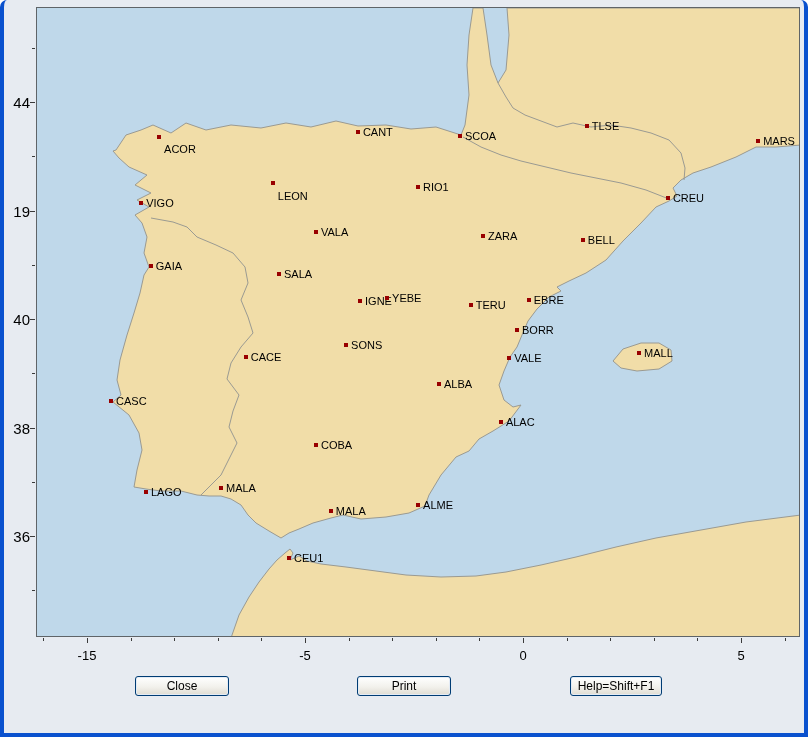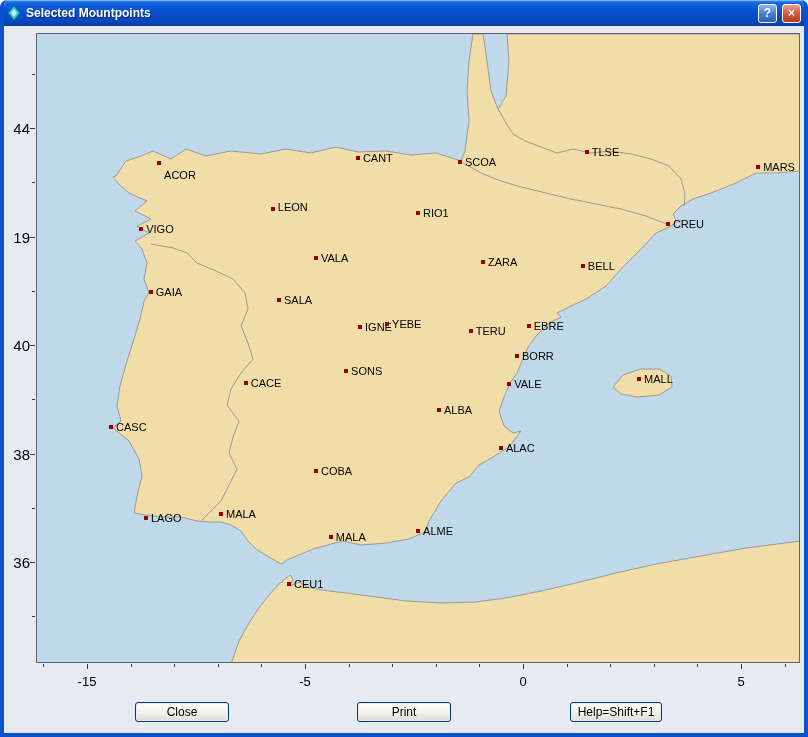--- a/index.html
+++ b/index.html
@@ -84,31 +84,20 @@
     display: flex; align-items: center; justify-content: center;
     box-shadow: inset 0 0 0 1px #E3EBF5;
     cursor: default;
   }
 </style>
 </head>
 <body>
 
 <div class="window">
 
-  <div class="titlebar">
-    <span style="display:flex;">
-      <svg width="14" height="14" viewBox="0 0 14 14">
-        <polygon points="7,0 13,7 7,14 1,7" fill="#35C8D2" stroke="#0B7E86" stroke-width="1"></polygon>
-        <polygon points="7,3 10,7 7,11 4,7" fill="#BFF1F5"></polygon>
-      </svg>
-    </span>
-    <span class="title">Selected Mountpoints</span>
-    <span class="tb-btn tb-help">?</span>
-    <span class="tb-btn tb-close">×</span>
-  </div>
 
   <div class="client">
 
     <div class="map-plot" style="background: rgb(191, 216, 234);">
       <svg class="map-svg" width="764" height="630" viewBox="0 0 764 630">
         <polygon class="land" stroke-width="1" points="
           79,142 89,127 104,122 116,117 134,125 149,115 169,122 194,117 224,120 249,115 274,119 299,113
           321,118 349,117 374,121 399,119 424,127 428,117 432,87 430,57 432,27 436,0 446,0 450,27 454,57
           461,75 469,62 472,27 470,0 764,0 764,137 739,139 719,139 699,149 674,159 656,165 644,172 636,180
           640,188 632,193 619,199 604,215 586,233 569,252 549,265 532,273 520,279 524,283 512,289 500,301
@@ -140,21 +129,21 @@
           <div class="marker-label" style="left: 325.884px; top: 116.752px;">CANT</div>
           <div class="marker" style="left: 420.908px; top: 126.092px;"></div>
           <div class="marker-label" style="left: 427.908px; top: 121.092px;">SCOA</div>
           <div class="marker" style="left: 547.784px; top: 115.785px;"></div>
           <div class="marker-label" style="left: 554.784px; top: 110.785px;">TLSE</div>
           <div class="marker" style="left: 719.132px; top: 130.975px;"></div>
           <div class="marker-label" style="left: 726.132px; top: 125.975px; text-align: center;">MARS</div>
           <div class="marker" style="left: 102.192px; top: 192.82px;"></div>
           <div class="marker-label" style="left: 109.192px; top: 187.82px;">VIGO</div>
           <div class="marker" style="left: 233.864px; top: 172.747px;"></div>
-          <div class="marker-label" style="left: 240.864px; top: 166px;">LEON</div>
+          <div class="marker-label" style="left: 240.864px; top: 181px;">LEON</div>
           <div class="marker" style="left: 379.052px; top: 177.087px;"></div>
           <div class="marker-label" style="left: 386.052px; top: 172.087px;">RIO1</div>
           <div class="marker" style="left: 628.88px; top: 187.938px;"></div>
           <div class="marker-label" style="left: 635.88px; top: 182.938px;">CREU</div>
           <div class="marker" style="left: 277.028px; top: 222.115px;"></div>
           <div class="marker-label" style="left: 284.028px; top: 217.115px;">VALA</div>
           <div class="marker" style="left: 444.016px; top: 225.912px;"></div>
           <div class="marker-label" style="left: 451.016px; top: 220.912px;">ZARA</div>
           <div class="marker" style="left: 543.86px; top: 230.252px;"></div>
           <div class="marker-label" style="left: 550.86px; top: 225.252px;">BELL</div>

